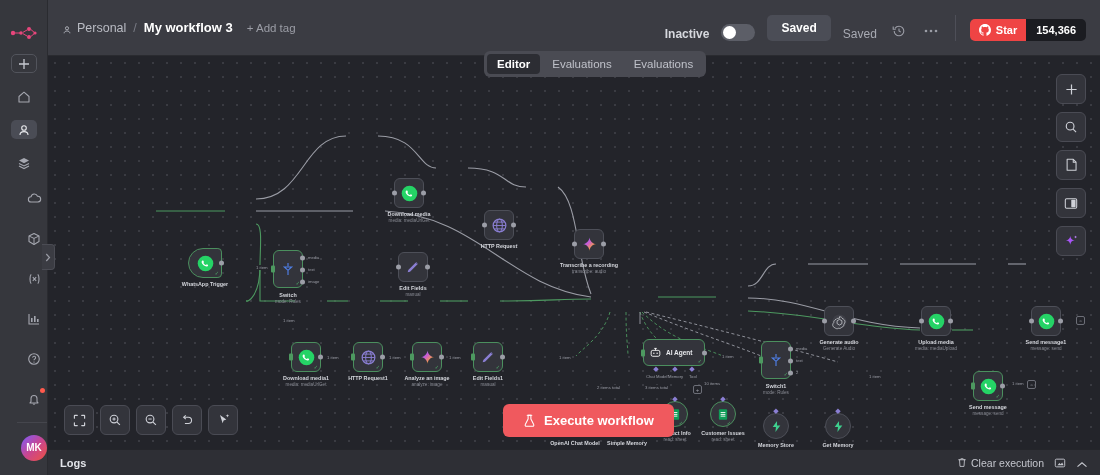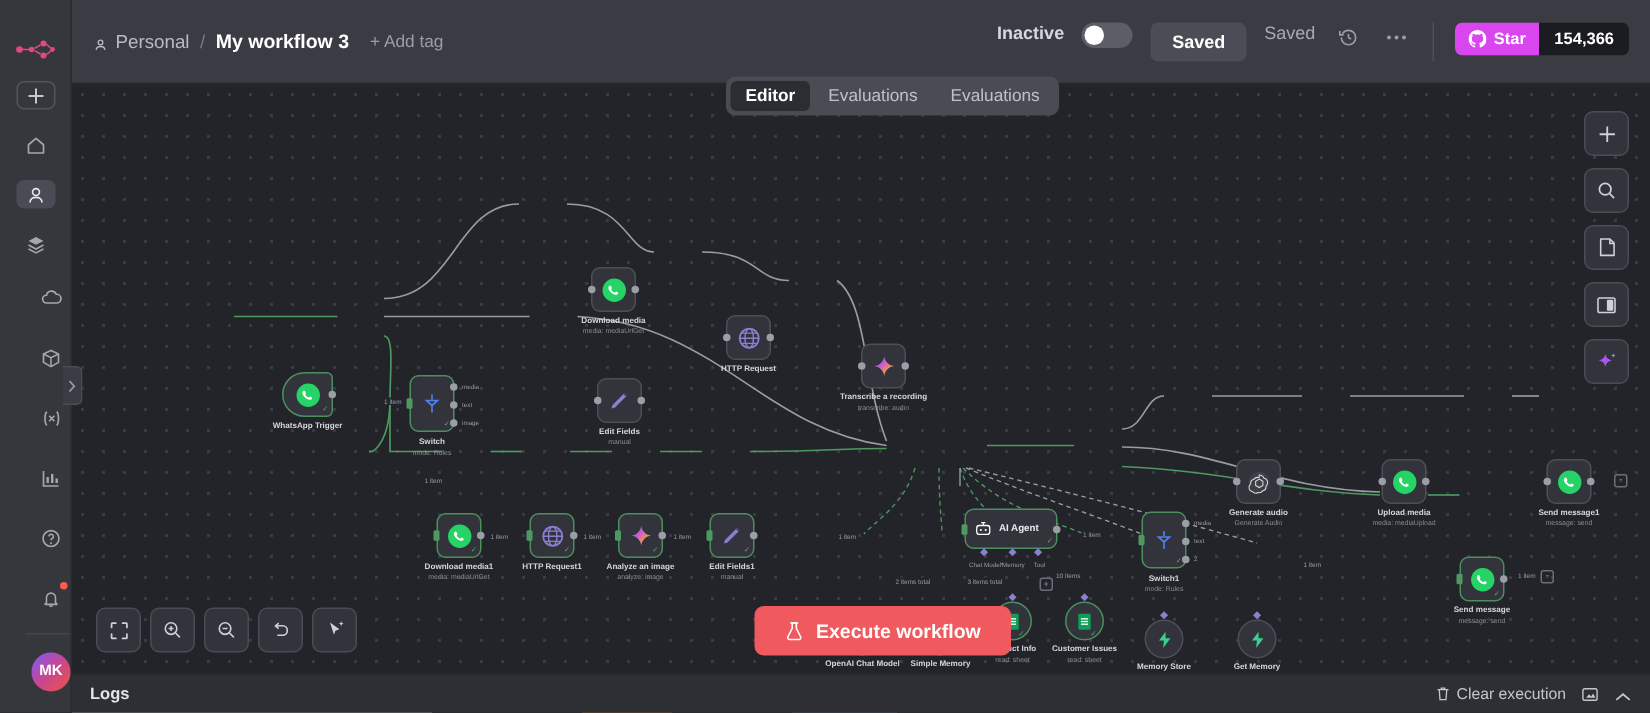--- a/index.html
+++ b/index.html
@@ -54,21 +54,21 @@
     position:absolute; left:48px; top:0; right:0; height:56px;
     background:#3b3c43; border-bottom:1px solid #2a2b30;
     display:flex; align-items:center; padding:0 14px;
     z-index:20;
   }
   .bc { display:flex; align-items:center; gap:7px; font-size:12.5px; }
   .bc-personal { color:#b9bbc3; display:flex; align-items:flex-end; gap:5px; }
   .bc-sep { color:#787a84; }
   .bc-title { color:#fff; font-weight:bold; font-size:13px; }
   .add-tag { color:#9b9da6; font-size:11.5px; margin-left:14px; }
-  .hdr-right { margin-left:auto; display:flex; align-items:flex-start; gap:12px; }
+  .hdr-right { margin-left:auto; display:flex; align-items:flex-end; gap:12px; }
   .inactive-lbl { font-size:12px; color:#d6d8de; font-weight:bold; }
   .toggle {
     width:34px; height:17px; border-radius:9px; background:#5c5e67;
     position:relative;
   }
   .toggle .knob {
     position:absolute; left:2px; top:2px; width:13px; height:13px;
     border-radius:50%; background:#fff;
   }
   .btn-share {
@@ -76,21 +76,21 @@
     padding:6px 14px; border-radius:5px;
   }
   .saved-lbl { font-size:12px; color:#a8aab3; }
   .icon-btn { color:#9b9da6; display:flex; align-items:center; justify-content:center; width:20px; height:20px; }
   .hdr-sep { width:1px; height:26px; background:#4e4f58; margin:0 2px; }
   .gh-star {
     display:flex; align-items:center; border-radius:5px; overflow:hidden;
     font-size:11px; font-weight:bold;
   }
   .gh-left {
-    background:#d946ef; color:#fff; padding:5px 9px;
+    background:#ef4444; color:#fff; padding:5px 9px;
     display:flex; align-items:center; gap:5px;
   }
   .gh-right { background:#1b1c21; color:#fff; padding:5px 10px; }
 
   
   .tabs {
     position:absolute; left:484px; top:51px;
     background:#4a4b53; border-radius:6px; padding:3px;
     display:flex; gap:2px; z-index:25;
   }

